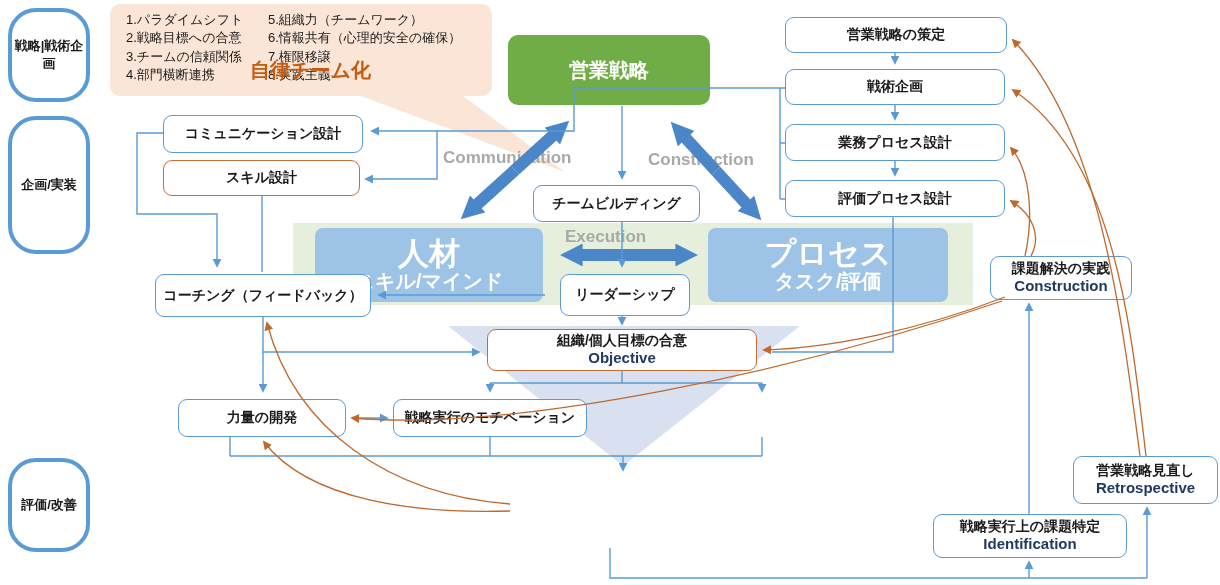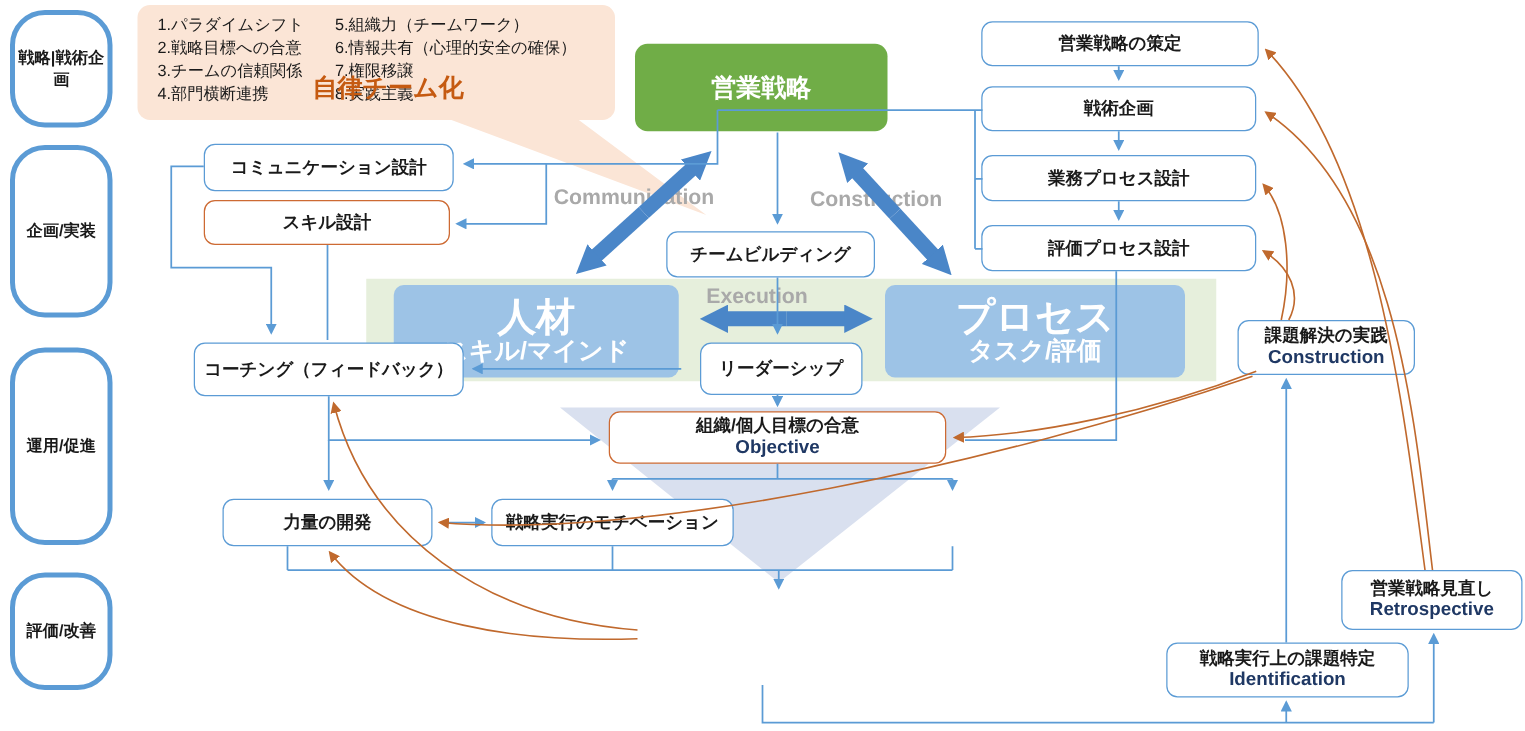--- a/index.html
+++ b/index.html
@@ -54,23 +54,20 @@
     <polygon points="448,326 800,326 623,466" fill="#d9e0ef"></polygon>
   </svg>
 
   <div class="band"></div>
 
   <div class="side" style="left:8px;top:8px;width:82px;height:94px;">
       <span>戦略|戦術企画</span>
     </div>
   <div class="side" style="left:8px;top:116px;width:82px;height:138px;">
       <span>企画/実装</span>
-    </div>
-  <div class="side" style="left:8px;top:278px;width:82px;height:158px;">
-      <span>運用/促進</span>
     </div>
   <div class="side" style="left:8px;top:458px;width:82px;height:94px;">
       <span>評価/改善</span>
     </div>
 
   <div id="callout">
     <ul class="l">
         <li>1.パラダイムシフト</li>
         <li>2.戦略目標への合意</li>
         <li>3.チームの信頼関係</li>

